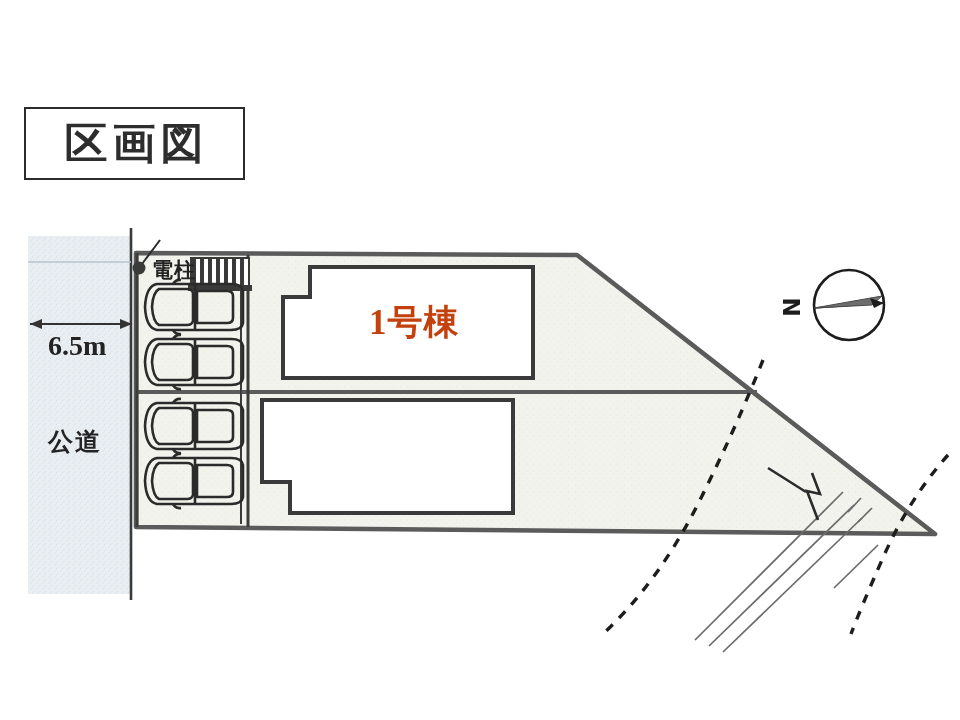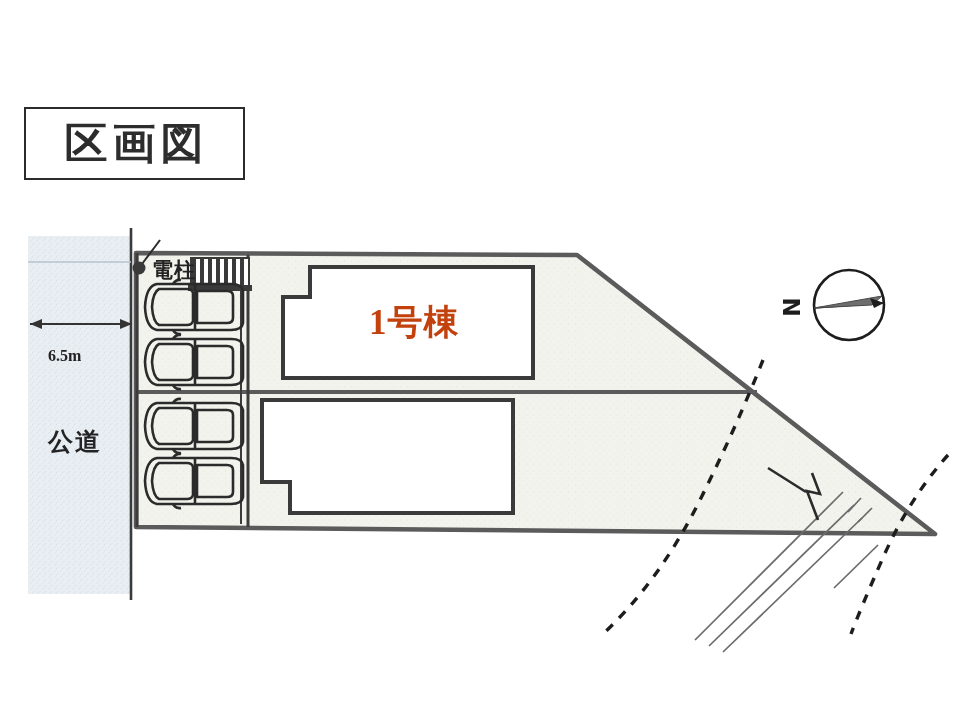--- a/index.html
+++ b/index.html
@@ -54,24 +54,23 @@
     left: 152px;
     top: 216px;
     font-size: 21px;
     font-weight: 700;
     letter-spacing: 1px;
     margin-top: 40px;
   }
   .lbl-dim {
     left: 48px;
     top: 330px;
-    font-size: 16px;
+    font-size: 28px;
     font-weight: 700;
     font-family: "Liberation Serif", serif;
-    margin-top: 17px;
   }
   .lbl-kodo {
     left: 48px;
     top: 425px;
     font-size: 25px;
     font-weight: 700;
     letter-spacing: 2px;
   }
   .bldg-lbl {
     position: absolute;

